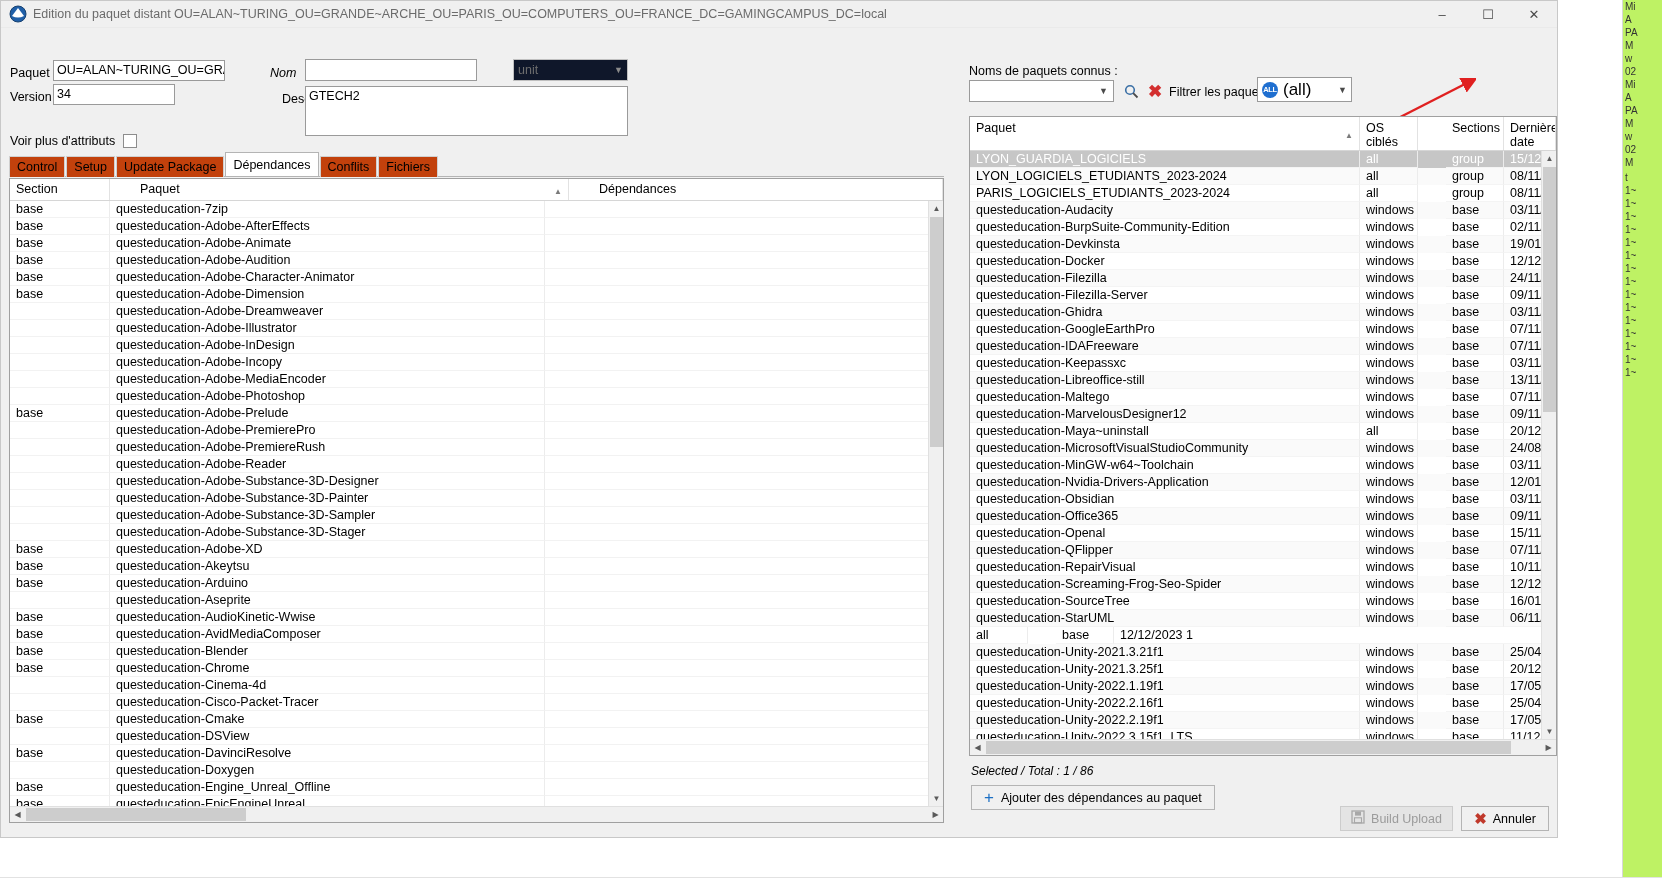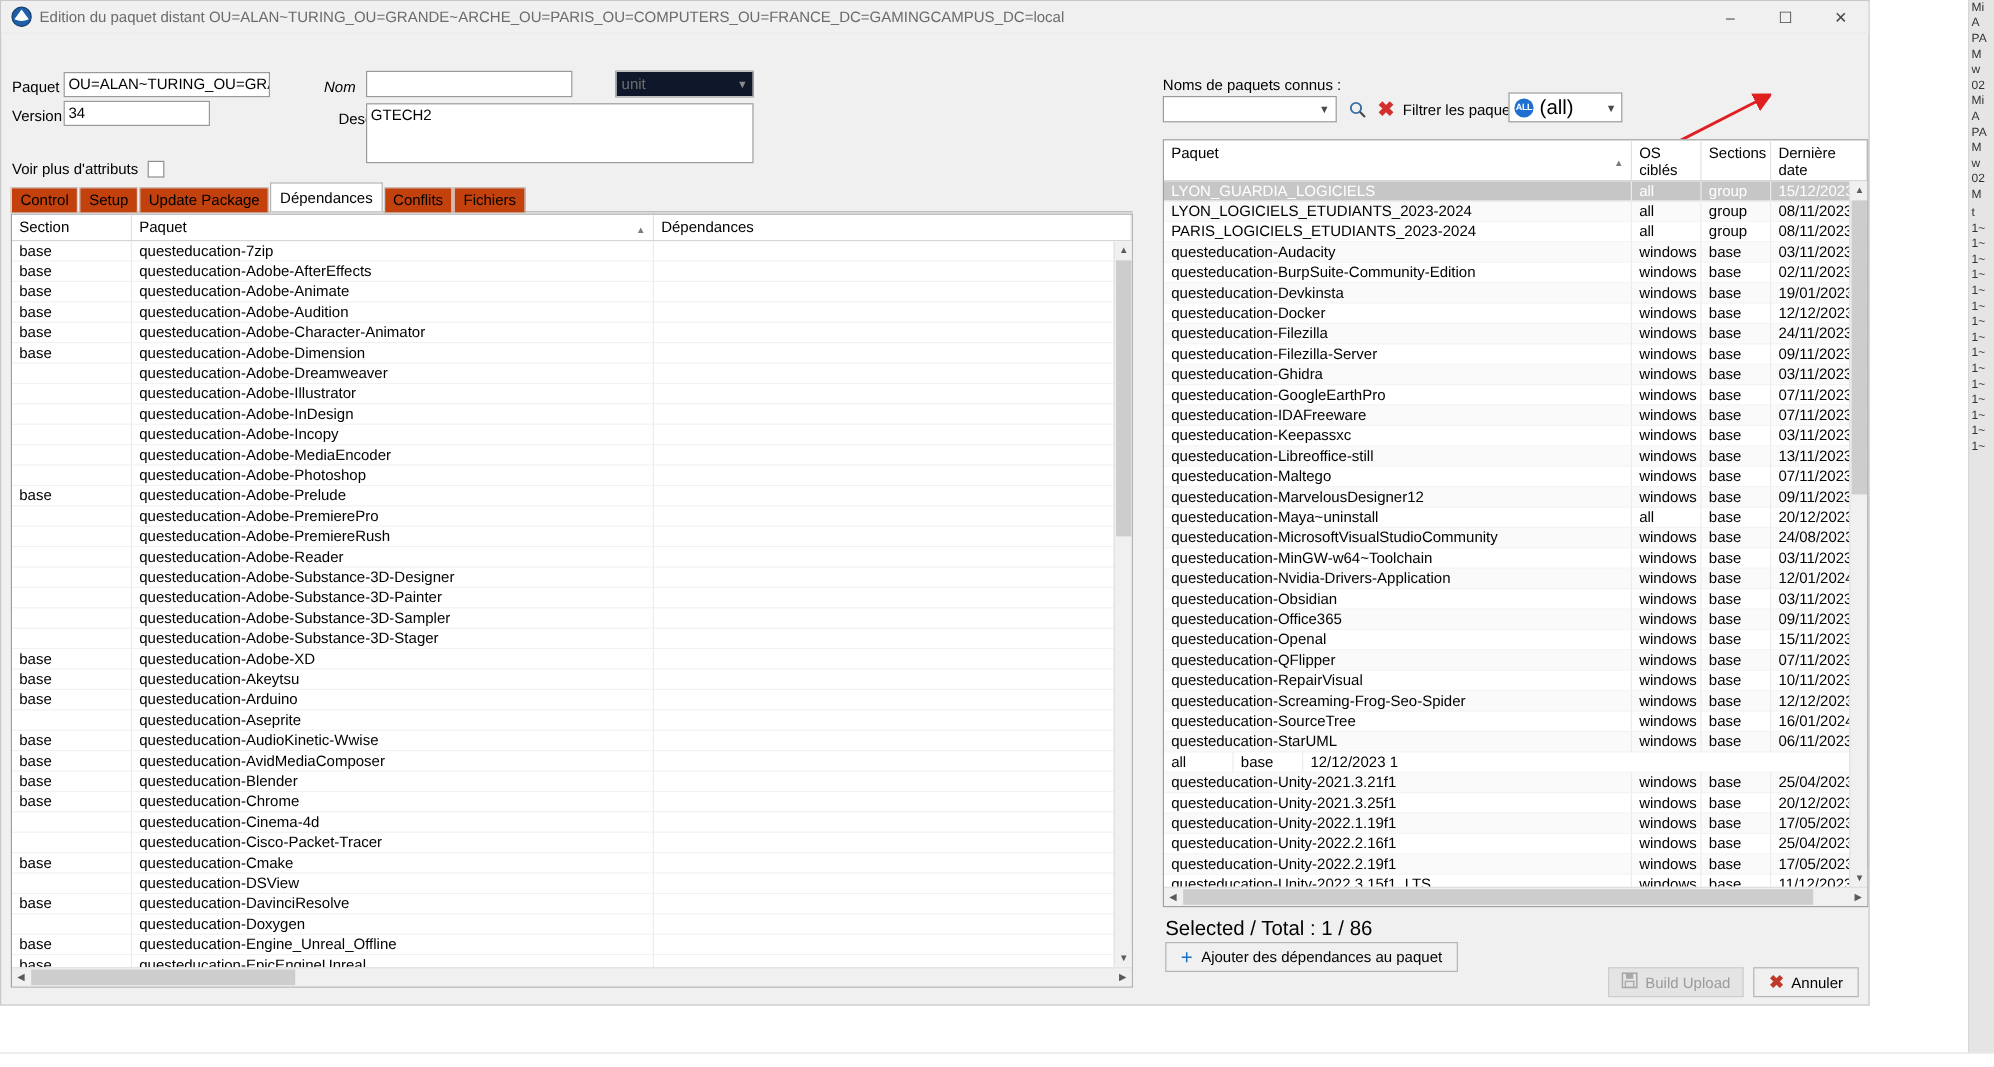--- a/index.html
+++ b/index.html
@@ -9,22 +9,22 @@
     font-family:"Liberation Sans", sans-serif;
     font-size:12.5px;
     color:#000;
     background:#ffffff;
     overflow:hidden;
     position:relative;
   }
 
   
   #bg-right-strip{
-    position:absolute; top:0; right:0; width:22px; height:889px;
-    background:#e5e5e5; border-left:1px solid #d7d7d7;
+    position:absolute; top:0; right:0; width:40px; height:889px;
+    background:#bef264; border-left:1px solid #d7d7d7;
     font-size:10px; color:#333; overflow:hidden;
   }
   #bg-right-strip div{ padding:1px 2px; white-space:nowrap;}
   #bg-bottom-strip{
     position:absolute; left:0; bottom:0; width:1662px; height:12px;
     background:#ffffff; border-top:1px solid #e2e2e2;
     font-size:10px; color:#3a7d3a; overflow:hidden; white-space:nowrap;
   }
 
   
@@ -97,21 +97,21 @@
   }
 
   
   #left-grid{
     position:absolute; left:8px; top:150px; width:935px; height:645px;
     background:#fff; border:1px solid #a0a0a0;
     display:flex; flex-direction:column;
   }
   .grid-head{
     display:flex; height:22px; border-bottom:1px solid #d6d6d6;
-    background:#fff; flex:none; position:relative;
+    background:#fff; flex:none; position:relative;gap:24px;
   }
   .grid-head .hcell{
     font-size:12.5px; color:#000; padding:3px 6px; white-space:nowrap;
     border-right:1px solid #e2e2e2; position:relative; overflow:hidden;
   }
   .sort-caret{ position:absolute; right:6px; top:8px; font-size:8px; color:#7a7a7a;}
   .grid-body{ flex:1; overflow:hidden; position:relative;}
   .grow{ display:flex; height:17px; line-height:17px; }
   .grow .gcell{
     font-size:12.5px; padding:0 6px; white-space:nowrap; overflow:hidden;
@@ -192,24 +192,24 @@
   .rrow{ display:flex; height:17px; line-height:17px;}
   .rrow.alt{ background:#fafafa;}
   .rrow.selected{ background:#c6c6c6; color:#ffffff;}
   .rrow.selected .rc-name{ color:#ffffff;}
   .rrow .rc{
     font-size:12.5px; padding:0 6px; white-space:nowrap; overflow:hidden;
     border-right:1px solid #ececec; border-bottom:1px solid #f4f4f4;
   }
   .rc-name{ width:390px; flex:none;}
   .rc-os{ width:58px; flex:none;}
-  .rc-sec{ width:58px; flex:none;}
+  .rc-sec{ width:58px; flex:none;margin-left:28px;}
   .rc-date{ flex:1;}
 
-  #sel-total{ position:absolute; left:10px; top:736px; font-size:17px;}
+  #sel-total{ position:absolute; left:10px; top:736px; font-size:12px;font-style:italic;}
   #add-btn{
     position:absolute; left:10px; top:757px; height:25px; padding:0 12px;
     background:#f0f0f0; border:1px solid #b4b4b4;
     display:flex; align-items:center; gap:7px; font-size:12.5px;
   }
   #add-btn .plus{color:#1b6fc4; font-size:17px; line-height:1;}
 
   
   #btn-build{
     position:absolute; left:1340px; top:806px; width:113px; height:25px;

